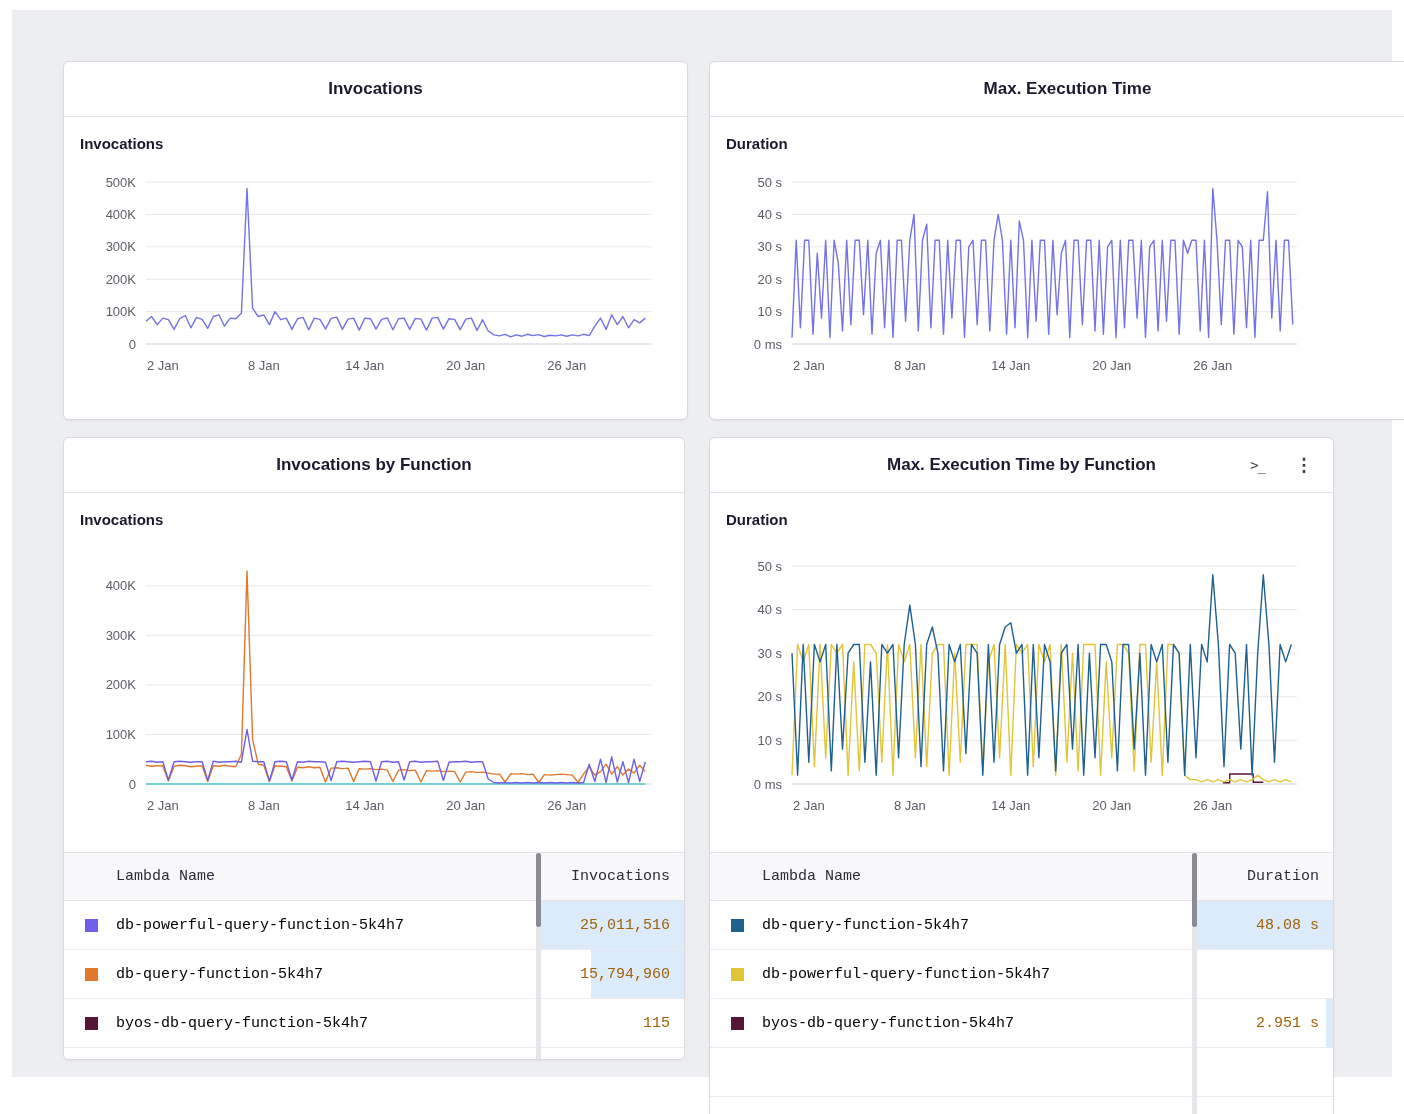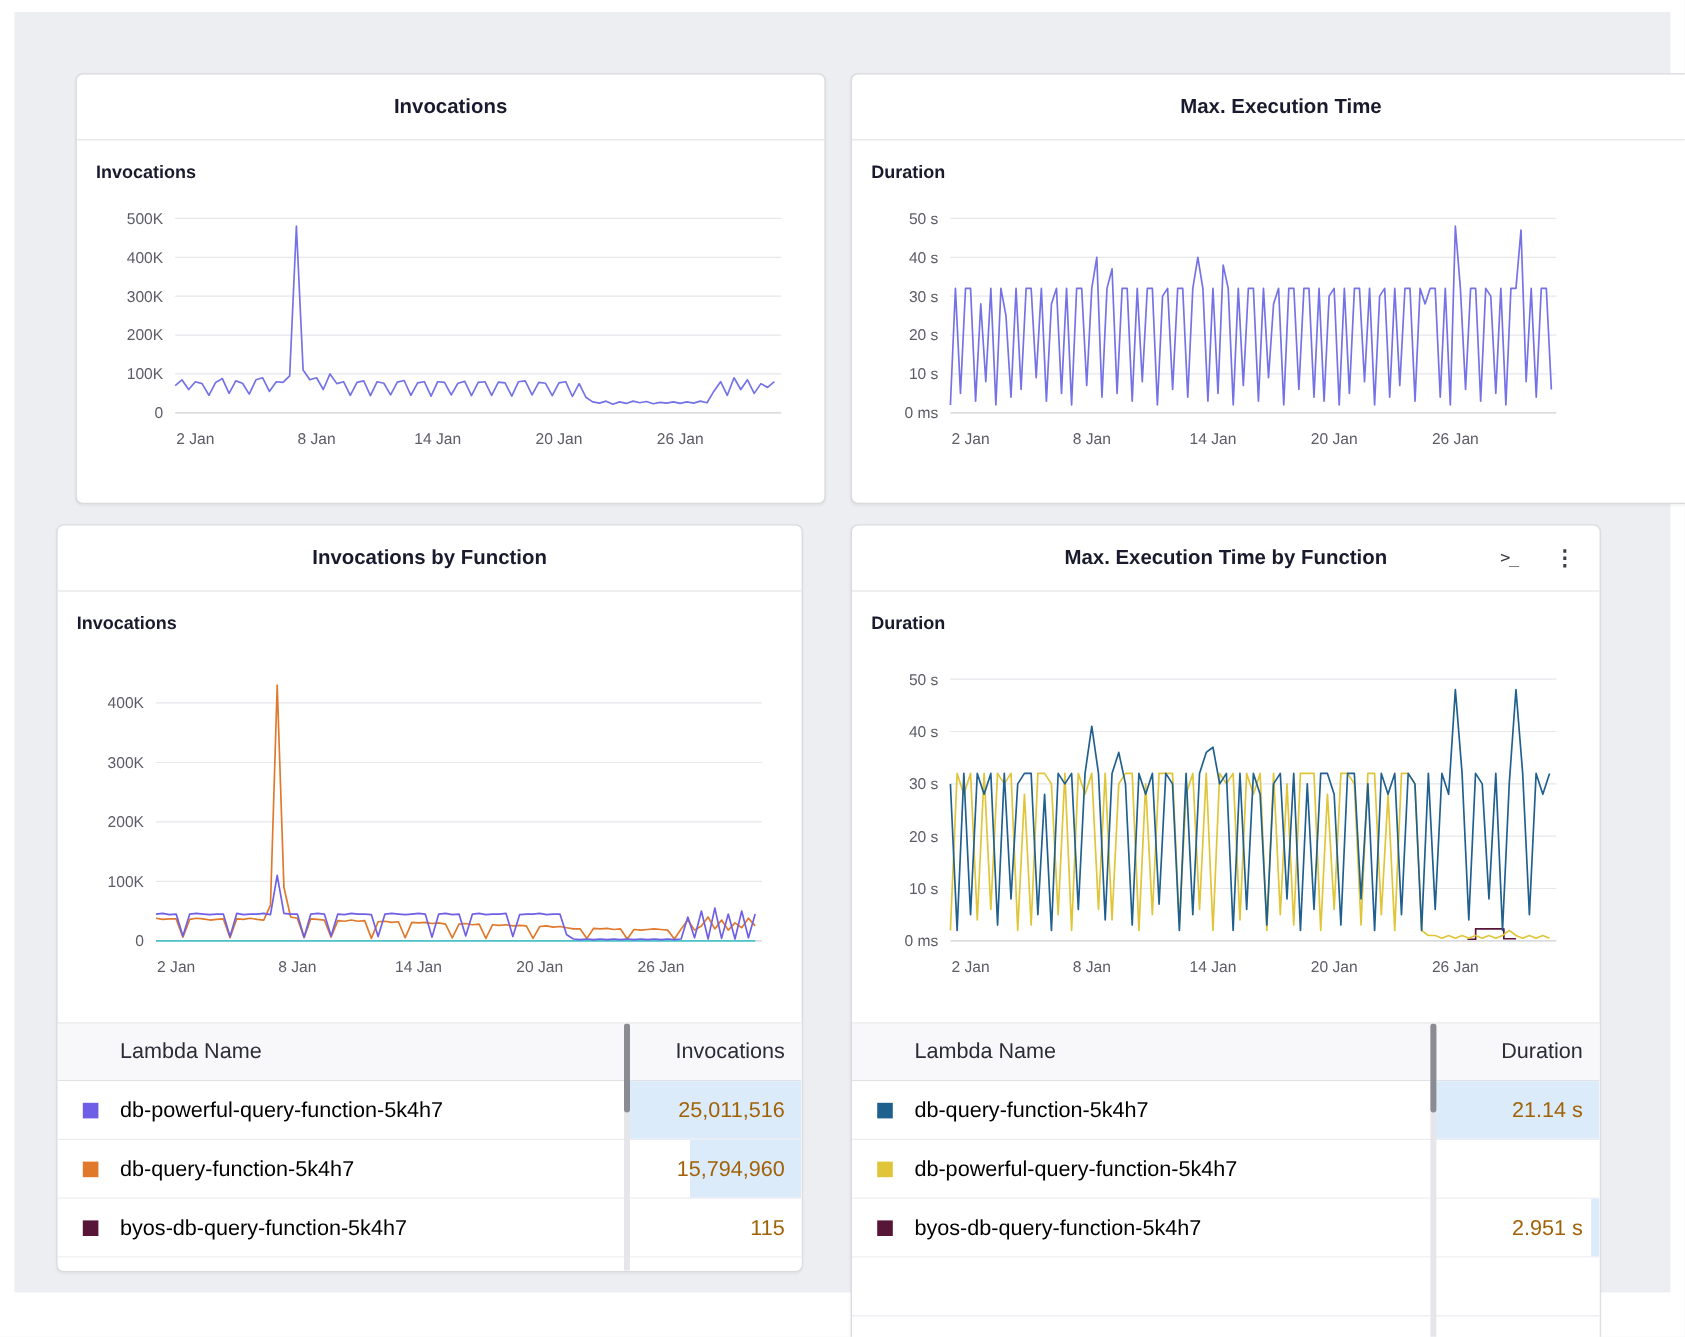--- a/index.html
+++ b/index.html
@@ -13,21 +13,21 @@
     position:absolute; left:12px; top:10px; width:1380px; height:1067px;
     background:#eceef1; border-radius:0;
   }
   .panel {
     position:absolute; background:#ffffff;
     border:1px solid #d9d9de; border-radius:6px; overflow:hidden;
     box-shadow:0 1px 2px rgba(0,0,0,0.05);
   }
   #p1 { left:51px;  top:51px;  width:625px; height:359px; }
   #p2 { left:697px; top:51px;  width:717px; height:359px; }
-  #p3 { left:35px;  top:427px; width:622px; height:623px; }
+  #p3 { left:51px;  top:427px; width:622px; height:623px; }
   #p4 { left:697px; top:427px; width:625px; height:806px; }
 
   .panel-header {
     height:55px; border-bottom:1px solid #e4e4e8;
     display:flex; align-items:center; justify-content:center; position:relative;
   }
   .panel-title { font-weight:700; font-size:17px; color:#1a1a2e; }
   .header-icons { position:absolute; right:20px; top:0; bottom:0; display:flex; align-items:center; gap:30px; }
   .hicon { color:#3c3c46; font-size:15px; cursor:pointer; }
   .hicon.mono { font-family:"DejaVu Sans Mono", monospace; font-size:14px; letter-spacing:-1px; }
@@ -36,21 +36,21 @@
   .panel-body { padding:16px 16px 0 16px; }
   .axis-title { font-weight:700; font-size:15px; color:#1a1a2e; margin:2px 0 0 0; }
   .chart { width:100%; display:block; }
   .chart-sm { height:212px; margin-top:16px; }
   .chart-lg { height:268px; margin-top:24px; }
   .chart text { font-family:"Liberation Sans", sans-serif; }
 
   .fn-table {
     position:absolute; left:0; right:0; top:414px; bottom:0;
     background:#ffffff; border-top:1px solid #e4e4e8; overflow:hidden;
-    font-family:Liberation Sans, sans-serif; font-size:18px;
+    font-family:Liberation Mono, monospace; font-size:15px;
   }
   .t-head {
     height:48px; background:#f8f8fa; display:flex; align-items:center;
     color:#2c2c38; border-bottom:1px solid #e2e2e6;
   }
   .t-col-name { flex:1; padding-left:52px; }
   .t-col-val  { text-align:right; padding-right:14px; }
   .t-row {
     height:49px; display:flex; align-items:center; border-bottom:1px solid #ececf0;
     background:#ffffff;
@@ -235,21 +235,21 @@
       <div class="t-head">
         <div class="t-col-name">Lambda Name</div>
         <div class="t-col-val">Duration</div>
       </div>
       <div class="t-rows">
           <div class="t-row">
             <span class="swatch" style="background: rgb(32, 96, 143);"></span>
             <span class="t-name">db-query-function-5k4h7</span>
             <span class="t-val">
               <span class="bar" style="width: 100%;"></span>
-              <span class="vtext">21.14 s</span>
+              <span class="vtext">48.08 s</span>
             </span>
           </div>
           <div class="t-row">
             <span class="swatch" style="background: rgb(224, 197, 56);"></span>
             <span class="t-name">db-powerful-query-function-5k4h7</span>
           </div>
           <div class="t-row">
             <span class="swatch" style="background: rgb(87, 21, 56);"></span>
             <span class="t-name">byos-db-query-function-5k4h7</span>
             <span class="t-val">

